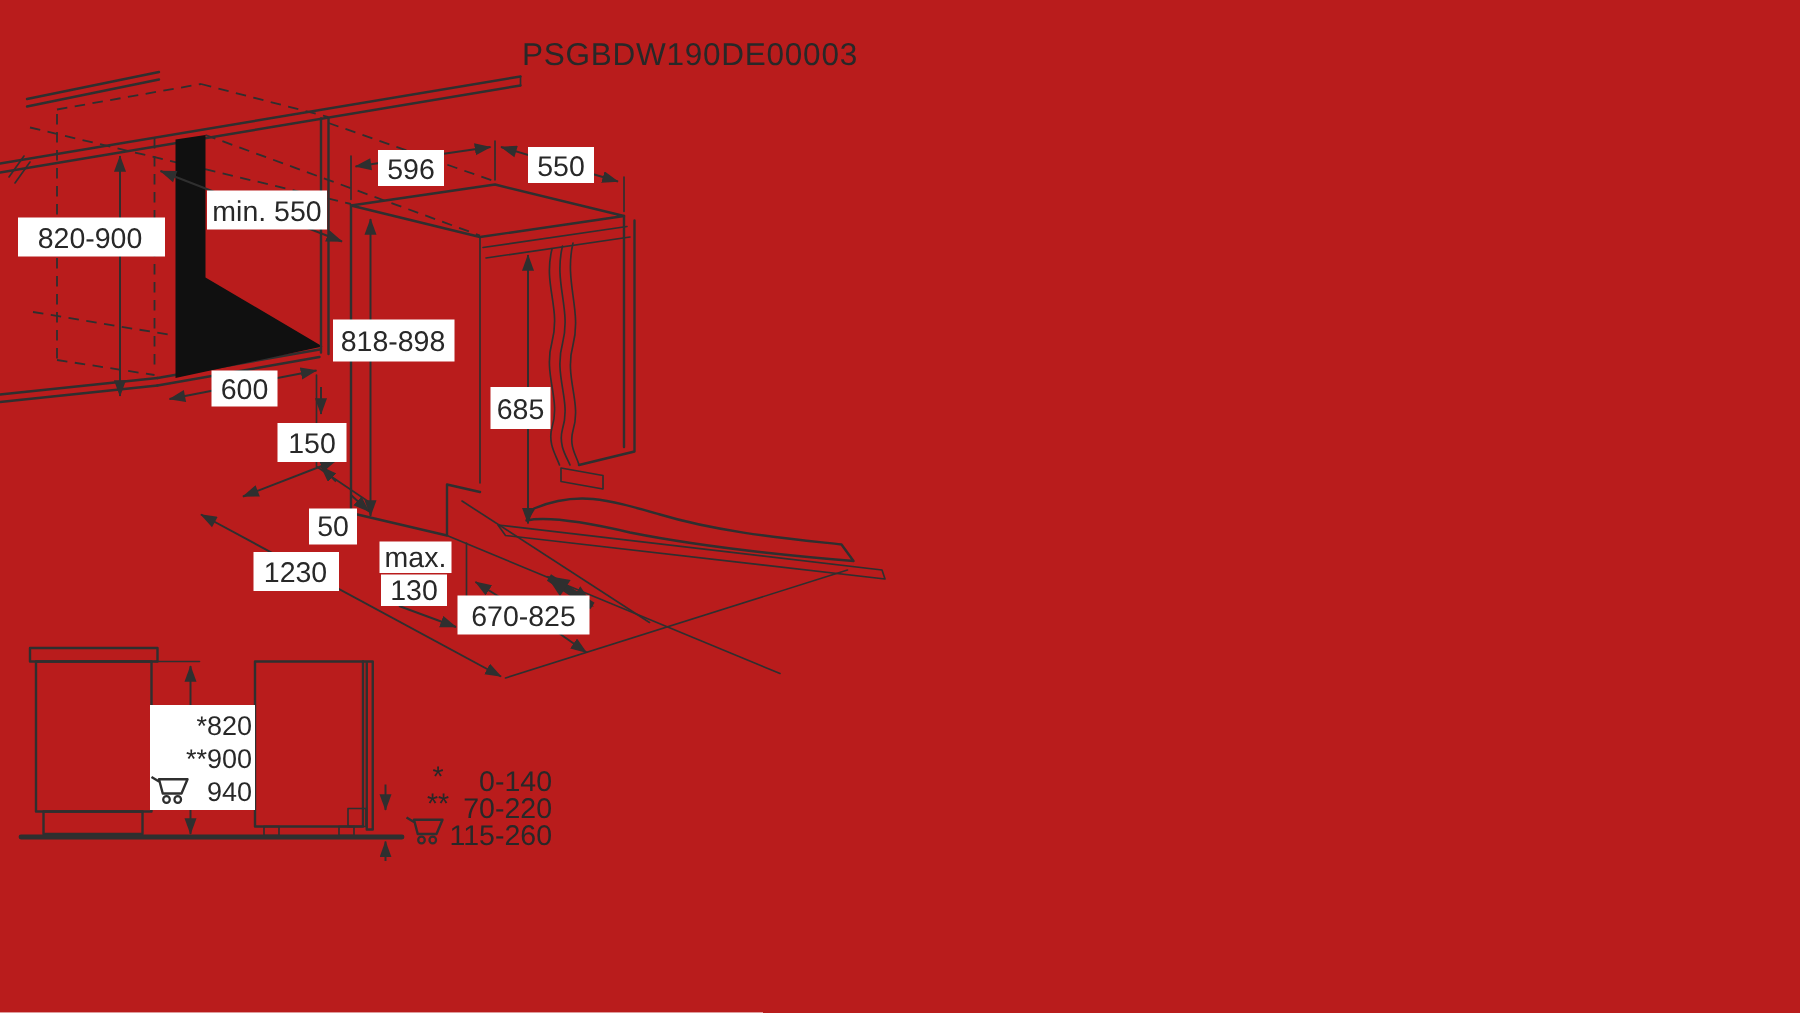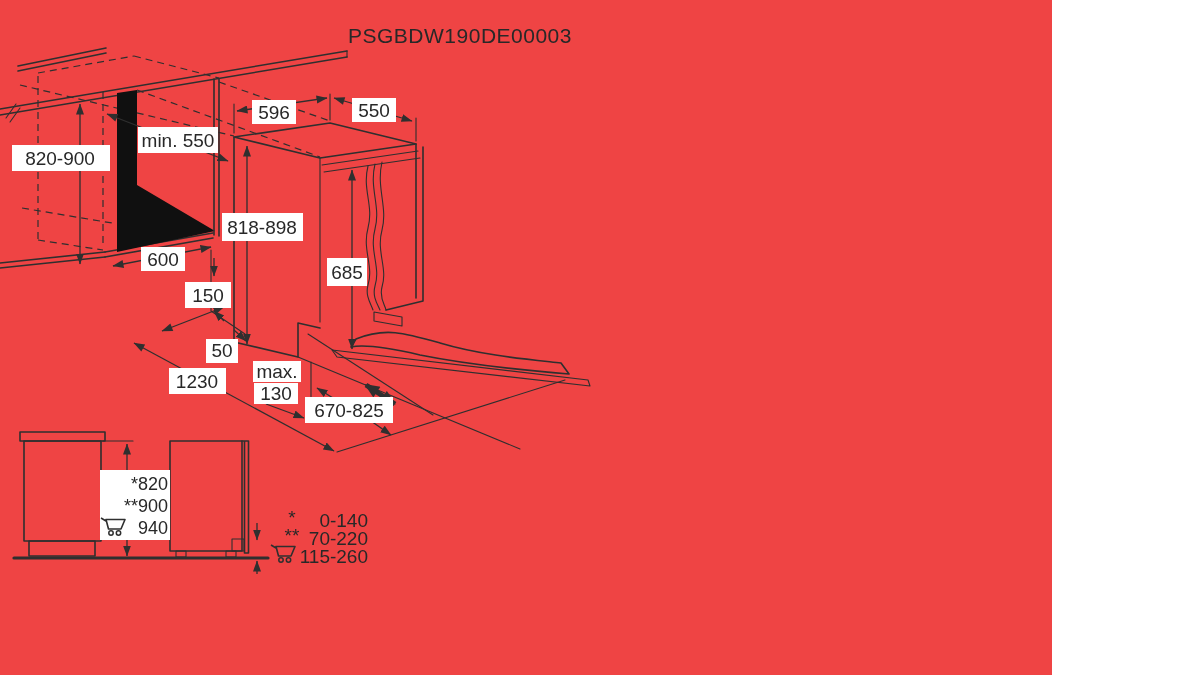--- a/index.html
+++ b/index.html
@@ -1,16 +1,16 @@
 <!DOCTYPE html>
 <html><head>
 <meta charset="utf-8">
 <style>
   html,body{margin:0;padding:0;background:#fff;}
-  .stage{position:relative;width:1052px;height:675px;background:#ef4444;overflow:hidden;text-align:center;}
+  .stage{position:relative;width:1200px;height:675px;background:#b91c1c;overflow:hidden;text-align:center;}
   .t{font-family:"Liberation Sans","DejaVu Sans",sans-serif;fill:#282828;font-size:19px;}
   .t-title{font-size:21px;letter-spacing:.5px;}
   .t-side{font-size:18px;}
   .ln{stroke:#2f2f2f;fill:none;stroke-width:1.6;stroke-linejoin:round;stroke-linecap:round;}
   .thin{stroke-width:1.1;}
   .thick{stroke-width:3.2;}
   .dimln{stroke:#2f2f2f;fill:none;stroke-width:1.3;}
   .dash{stroke:#2f2f2f;fill:none;stroke-width:1.2;stroke-dasharray:7 5;}
   .bg{fill:#ffffff;stroke:none;}
   .dark{fill:#101010;stroke:none;}

